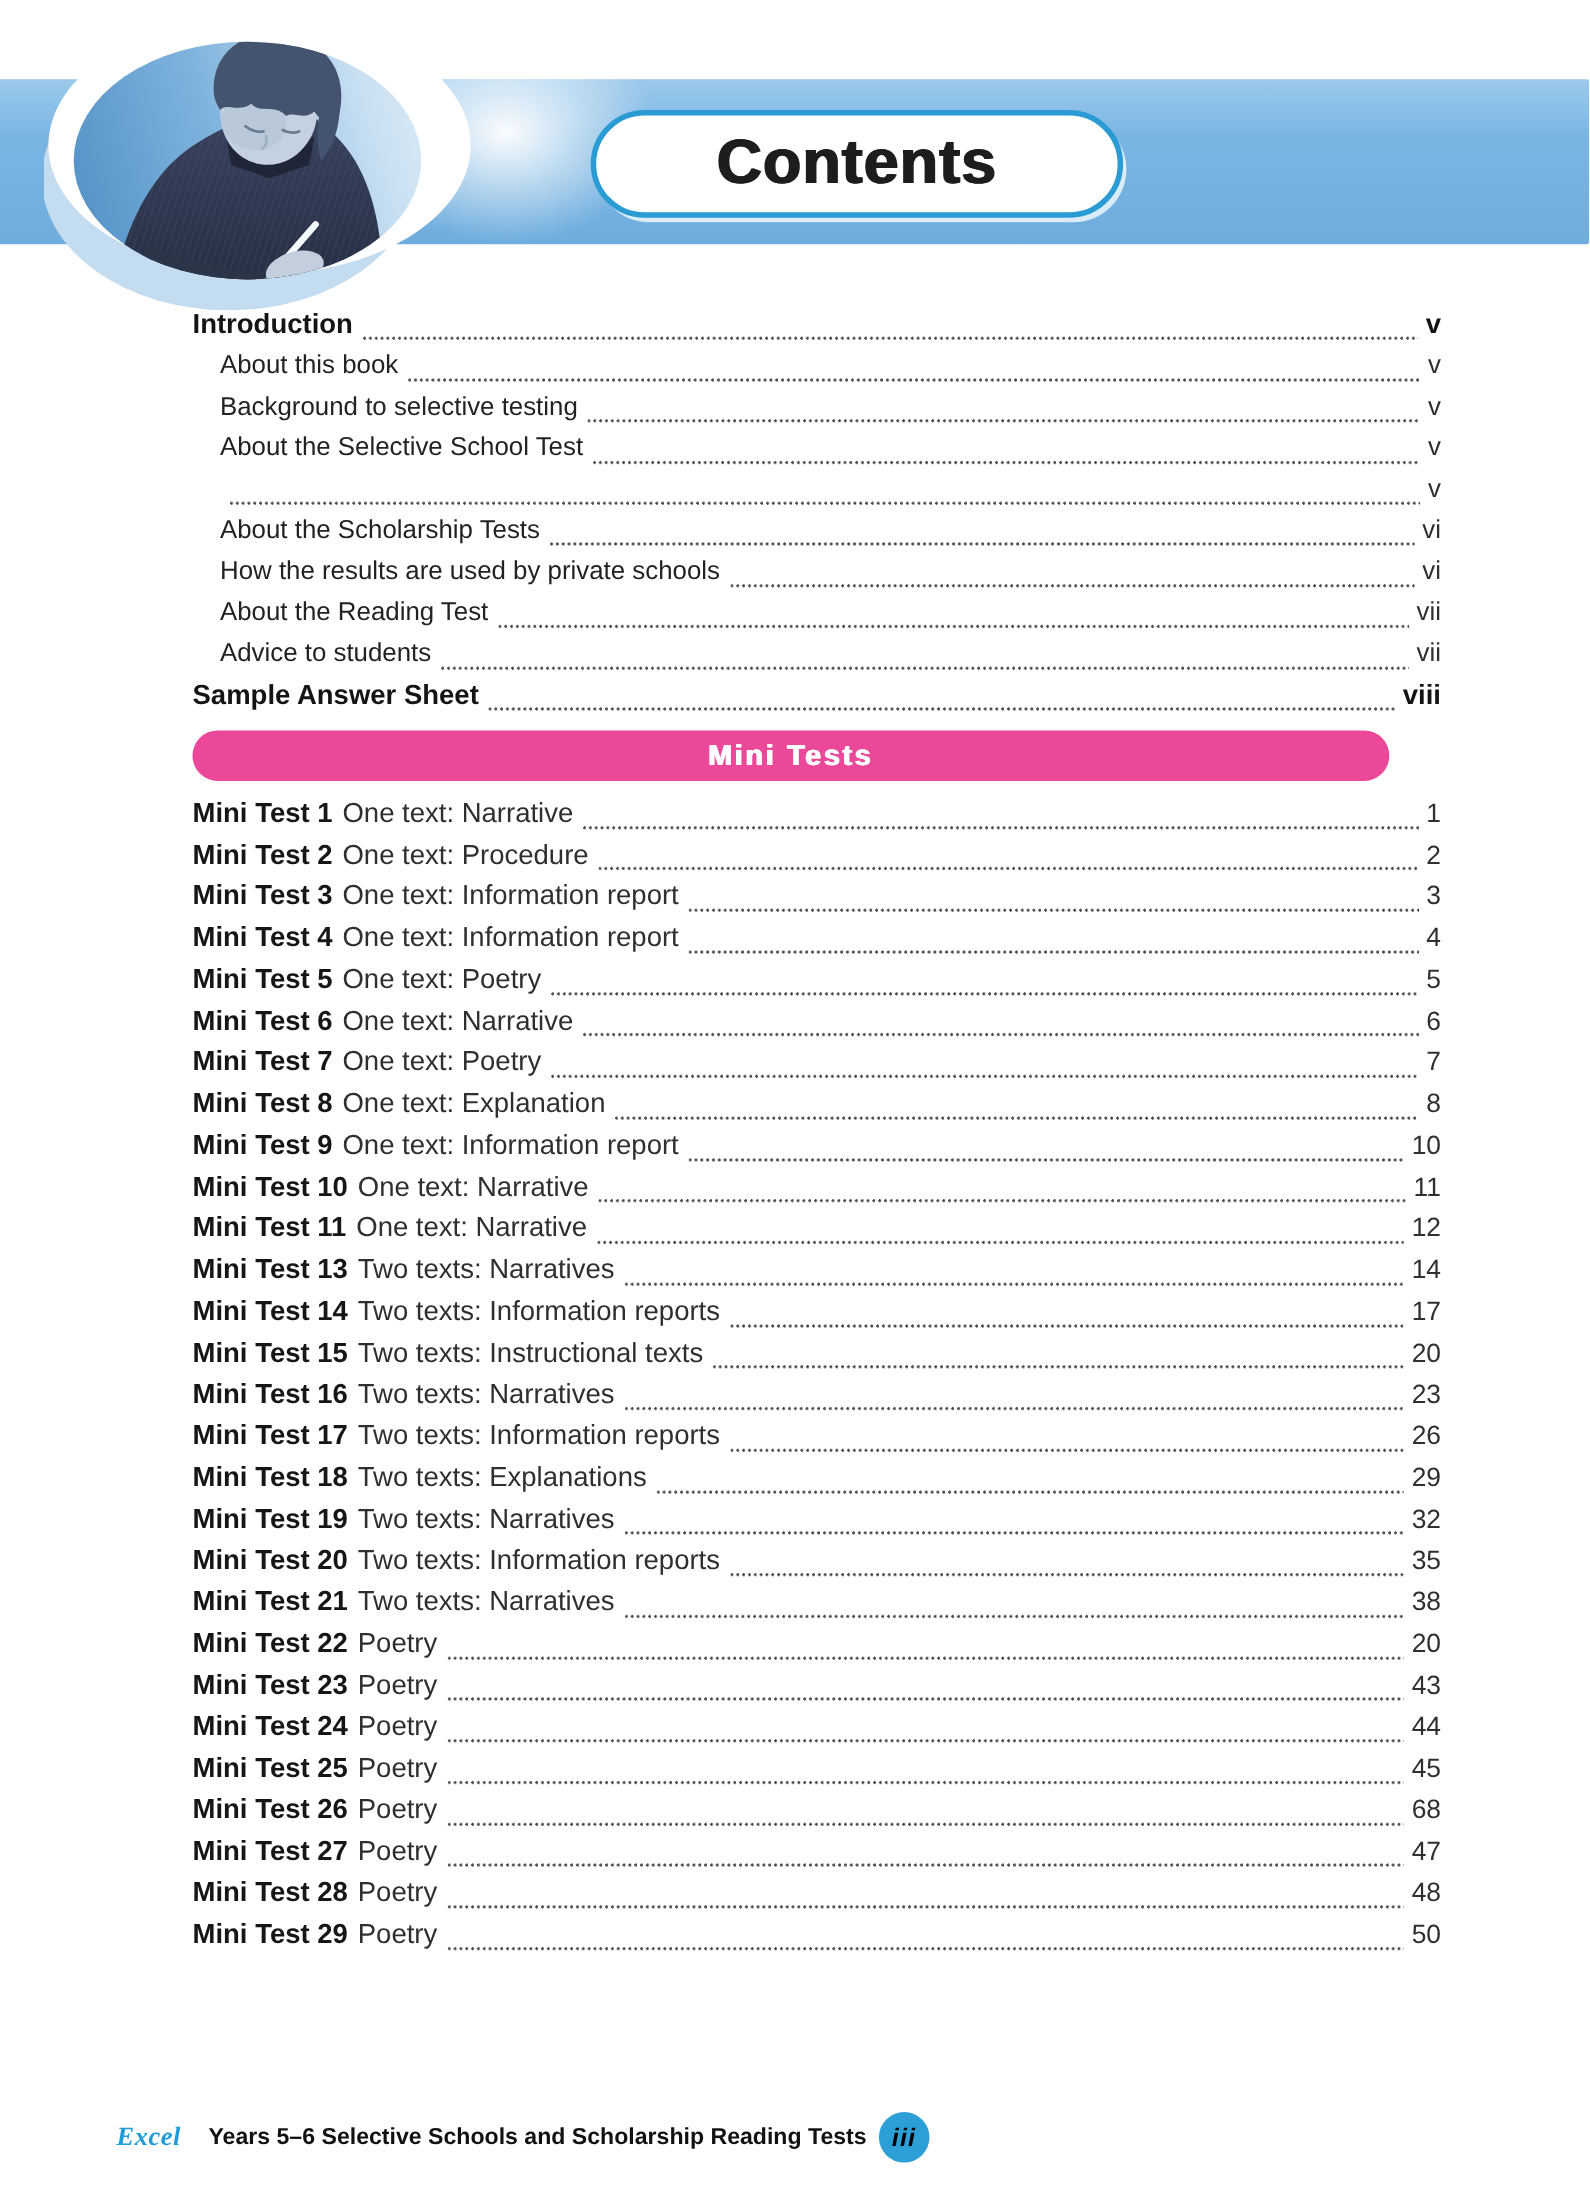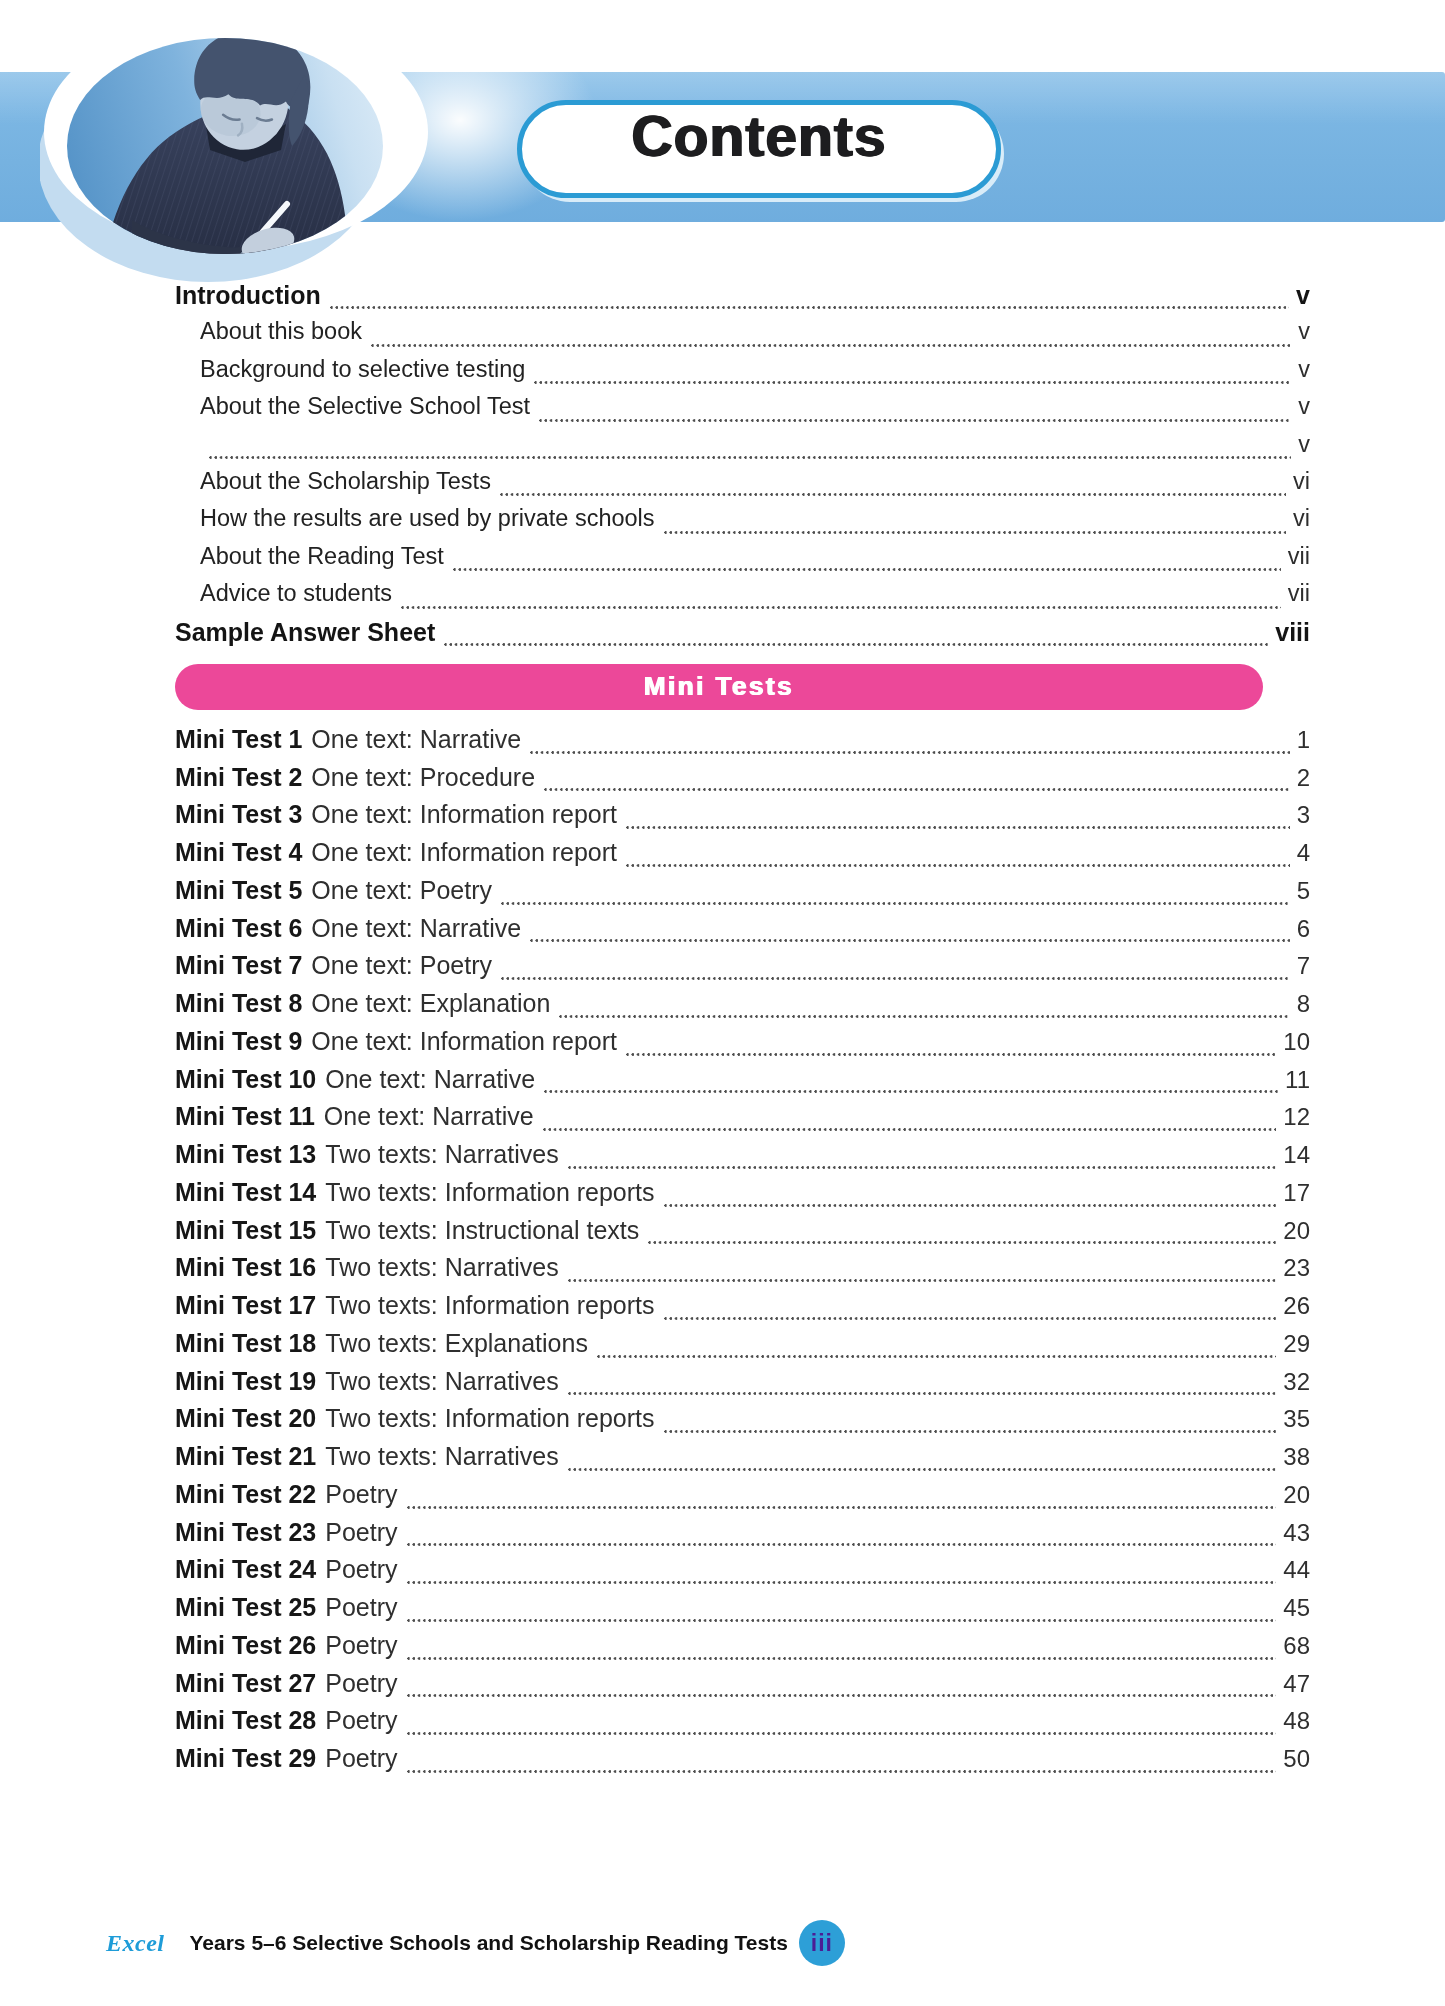--- a/index.html
+++ b/index.html
@@ -20,26 +20,26 @@
   }
   .band::before{
     content:"";position:absolute;inset:0;
     background:
       radial-gradient(190px 140px at 460px 48px, rgba(255,255,255,0.97), rgba(255,255,255,0) 72%),
       linear-gradient(180deg, rgba(255,255,255,0.22), rgba(255,255,255,0) 35%);
   }
 
   
   .capsule{
-    position:absolute;left:517px;top:100px;width:484px;height:98px;
+    position:absolute;left:537px;top:100px;width:484px;height:98px;
     box-sizing:border-box;
     background:#ffffff;
     border:5px solid #2b9bd4;
     border-radius:60px;
-    display:flex;align-items:flex-start;justify-content:center;
+    display:flex;align-items:center;justify-content:center;
     box-shadow:4px 5px 0 -1px rgba(235,247,253,0.85);
   }
   .capsule .title{
     font-size:57px;font-weight:bold;letter-spacing:1px;color:#1d1d1f;
     text-shadow:0.9px 0 0 currentColor, -0.9px 0 0 currentColor;
     transform:translateY(-2px);
   }
 
   
   .photo{position:absolute;left:40px;top:8px;width:420px;height:284px;}
@@ -81,21 +81,21 @@
   .brand{
     font-family:"Liberation Serif", serif;
     font-style:italic;font-weight:bold;font-size:24px;color:#1e9cd8;
     margin-right:25px;letter-spacing:0.5px;
   }
   .book-title{font-size:21px;font-weight:bold;color:#111;}
   .folio{
     margin-left:11px;width:46px;height:46px;border-radius:50%;
     background:#2d9fd7;display:flex;align-items:center;justify-content:center;
   }
-  .folio span{color:#4c1d95;font-weight:bold;font-size:23px;letter-spacing:1px;}
+  .folio span{color:#000000;font-weight:bold;font-size:23px;letter-spacing:1px;font-style:italic;}
 </style>
 </head>
 <body>
 
 <div class="page">
 
   <div class="band"></div>
 
   <svg class="photo" viewBox="0 0 420 284" aria-hidden="true">
     <defs>

